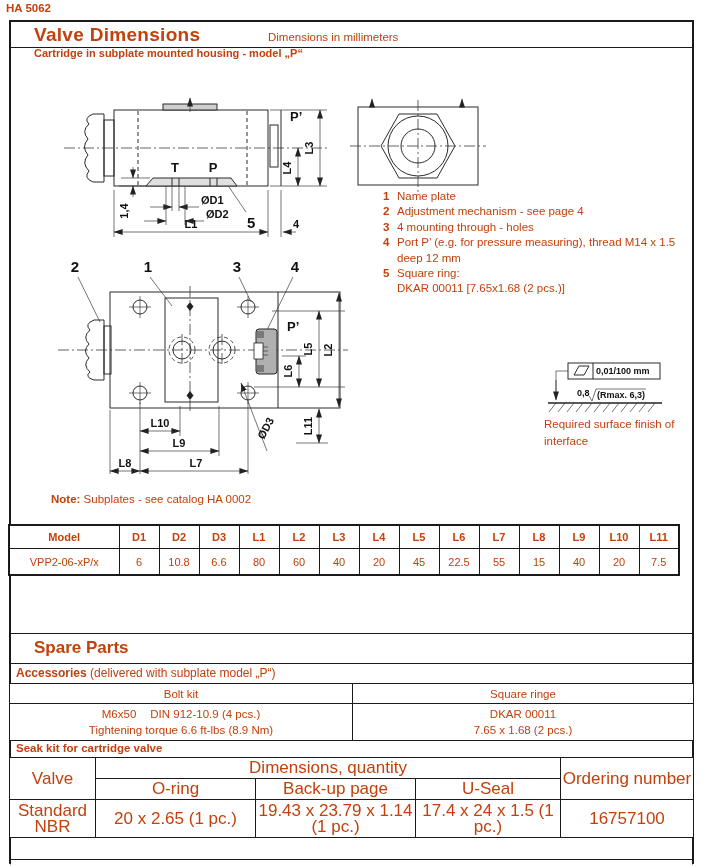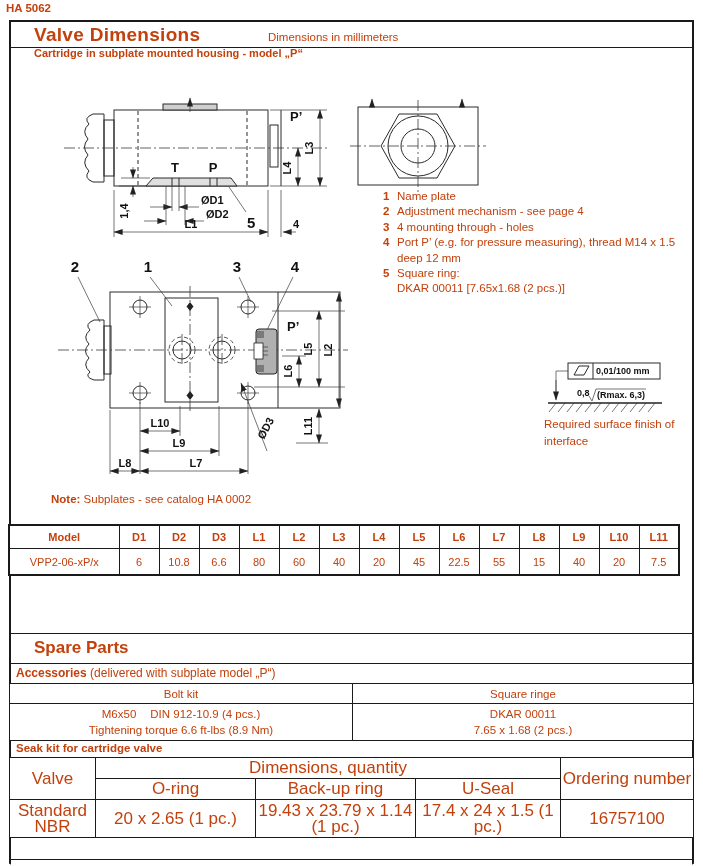--- a/index.html
+++ b/index.html
@@ -403,21 +403,21 @@
         <col>
       </colgroup>
     <tbody>
         <tr class="r1">
       <td rowspan="2">Valve</td>
       <td colspan="3">Dimensions, quantity</td>
       <td rowspan="2">Ordering number</td>
     </tr>
     <tr class="r2">
       <td>O-ring</td>
-      <td>Back-up ring</td>
+      <td>Back-up page</td>
       <td>U-Seal</td>
     </tr>
     <tr class="r3">
       <td>
         <div>Standard</div>
         <div>NBR</div>
       </td>
       <td>20 x 2.65 (1 pc.)</td>
       <td>19.43 x 23.79 x 1.14 (1 pc.)</td>
       <td>17.4 x 24 x 1.5 (1 pc.)</td>

